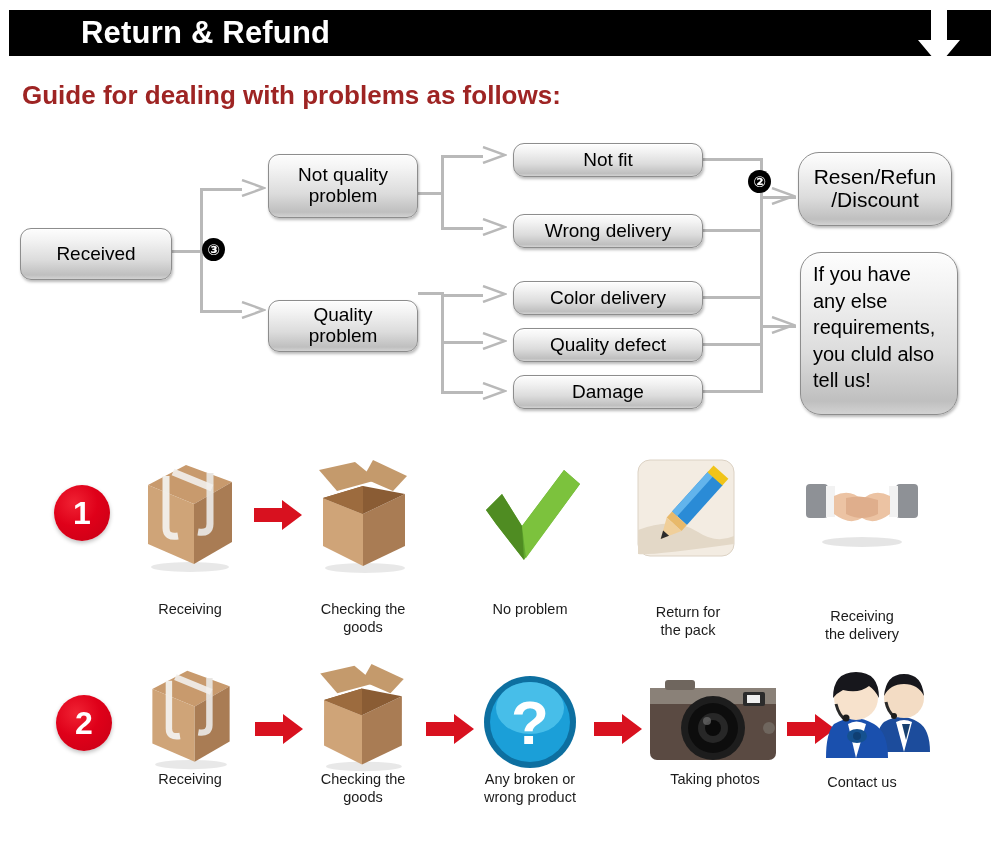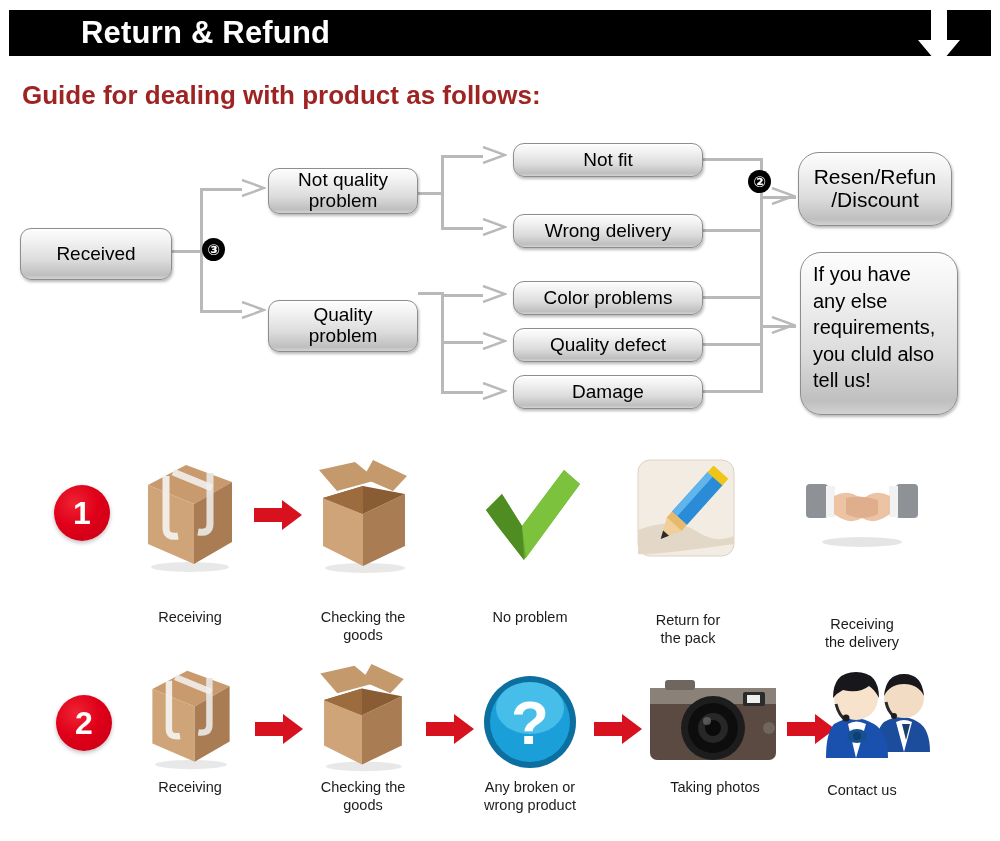--- a/index.html
+++ b/index.html
@@ -39,34 +39,34 @@
   
   .steps{position:absolute;left:0;top:440px;width:1000px;height:401px;}
   .rowbadge{position:absolute;width:56px;height:56px;border-radius:50%;
         background:radial-gradient(circle at 36% 32%, #f02233 0%, #df0019 45%, #c70016 100%);
         color:#fff;font-size:32px;font-weight:bold;display:flex;align-items:center;
         justify-content:center;line-height:1;
         box-shadow:0 2px 4px rgba(0,0,0,.25);}
   .redarrow{position:absolute;width:52px;height:34px;}
   .icon{position:absolute;}
   .caption{position:absolute;font-size:14.5px;line-height:1.25;text-align:center;
-        color:#1b1b1b;transform:translateX(-50%);white-space:pre-line;margin-top:8px;}
+        color:#1b1b1b;transform:translateX(-50%);white-space:pre-line;}
 </style>
 </head>
 <body>
 
 <div class="page">
 
   <div class="titlebar">
     <div class="title">Return &amp; Refund</div>
   </div>
   <svg class="downarrow" viewBox="0 0 46 56">
     <polygon points="15,0 31,0 31,30 44,30 23,55 2,30 15,30" fill="#ffffff"></polygon>
   </svg>
-  <div class="subtitle">Guide for dealing with product as follows:</div>
+  <div class="subtitle">Guide for dealing with problems as follows:</div>
 
   <div class="flow">
 
     <div class="conn h" style="left:172px;top:120px;width:30px;"></div>
     <div class="conn v" style="left:200px;top:58px;height:124px;"></div>
     <div class="conn h" style="left:200px;top:58px;width:42px;"></div>
     <div class="conn h" style="left:200px;top:180px;width:42px;"></div>
     <svg class="aw" style="left:240px;top:49px;" viewBox="0 0 26 18">
       <polyline points="2,1 24,9 2,17" fill="none" stroke="#b9b9b9" stroke-width="2.4"></polyline>
     </svg>
@@ -110,29 +110,29 @@
     <div class="conn h" style="left:760px;top:195px;width:36px;"></div>
     <svg class="aw" style="left:770px;top:57px;" viewBox="0 0 26 18">
       <polyline points="2,1 24,9 2,17" fill="none" stroke="#b9b9b9" stroke-width="2.4"></polyline>
     </svg>
     <svg class="aw" style="left:770px;top:186px;" viewBox="0 0 26 18">
       <polyline points="2,1 24,9 2,17" fill="none" stroke="#b9b9b9" stroke-width="2.4"></polyline>
     </svg>
 
     <div class="node" style="left:20px;top:98px;width:152px;height:52px;">Received</div>
 
-    <div class="node" style="left:268px;top:38px;width:150px;height:46px;white-space:pre-line;">Not quality
+    <div class="node" style="left:268px;top:24px;width:150px;height:64px;white-space:pre-line;">Not quality
 problem</div>
 
     <div class="node" style="left:268px;top:138px;width:150px;height:52px;white-space:pre-line;margin-top:32px;">Quality
 problem</div>
 
     <div class="node" style="left:513px;top:13px;width:190px;height:34px;">Not fit</div>
     <div class="node" style="left:513px;top:84px;width:190px;height:34px;">Wrong delivery</div>
-    <div class="node" style="left:513px;top:151px;width:190px;height:34px;">Color problems</div>
+    <div class="node" style="left:513px;top:151px;width:190px;height:34px;">Color delivery</div>
     <div class="node" style="left:513px;top:198px;width:190px;height:34px;">Quality defect</div>
     <div class="node" style="left:513px;top:245px;width:190px;height:34px;">Damage</div>
 
     <div class="node tall" style="left:798px;top:22px;width:154px;height:74px;white-space:pre-line;font-size:21px;">Resen/Refun
 /Discount</div>
 
     <div class="node tall para" style="left:800px;top:122px;width:158px;height:163px;">If you have
 any else
 requirements,
 you cluld also

